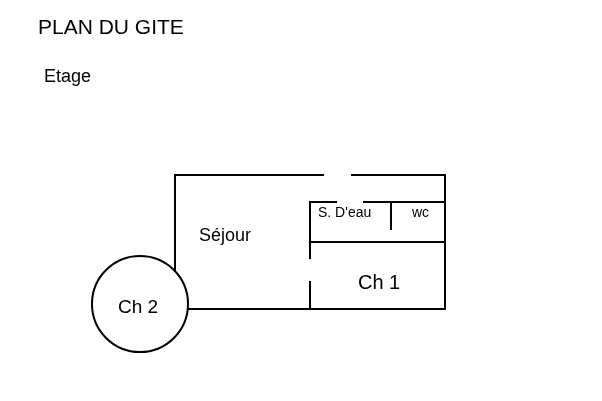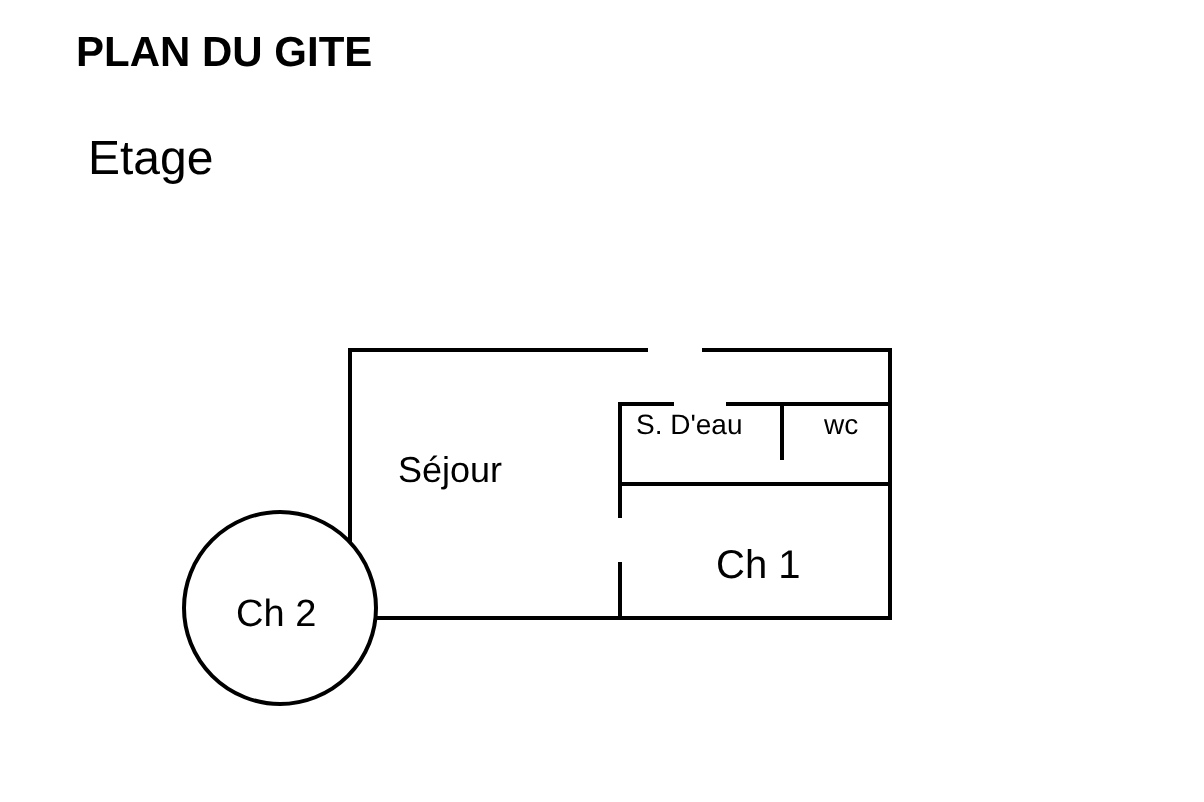--- a/index.html
+++ b/index.html
@@ -13,28 +13,28 @@
       position: relative;
       overflow: hidden;
       font-family: "Liberation Sans", sans-serif;
       color: #000000;
     }
     .title {
       position: absolute;
       left: 38px;
       top: 15px;
       font-size: 21px;
-      font-weight: bold;
+      font-weight: normal;
       letter-spacing: 0px;
     }
     .subtitle {
       position: absolute;
       left: 44px;
       top: 66px;
-      font-size: 24px;
+      font-size: 18px;
     }
     svg.plan {
       position: absolute;
       left: 0;
       top: 0;
     }
     .room-label {
       font-family: "Liberation Sans", sans-serif;
       fill: #000000;
     }

